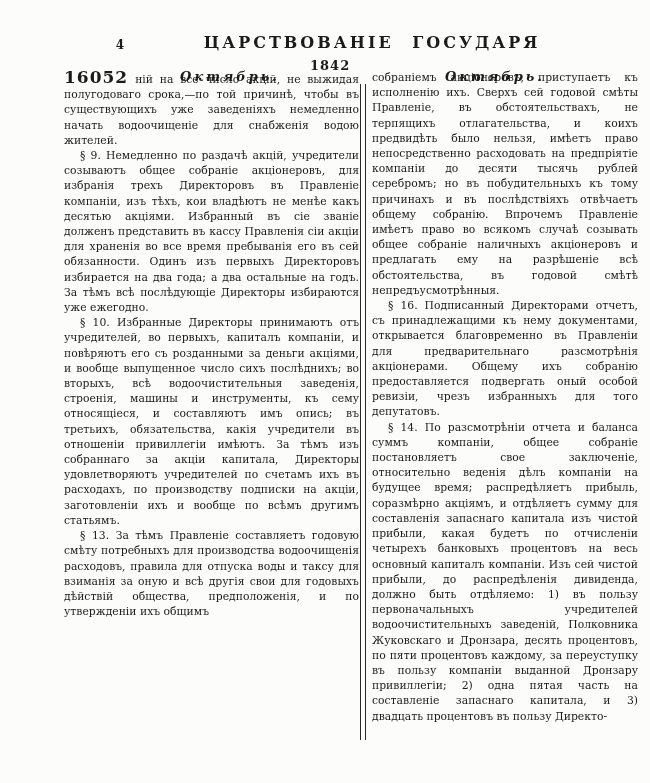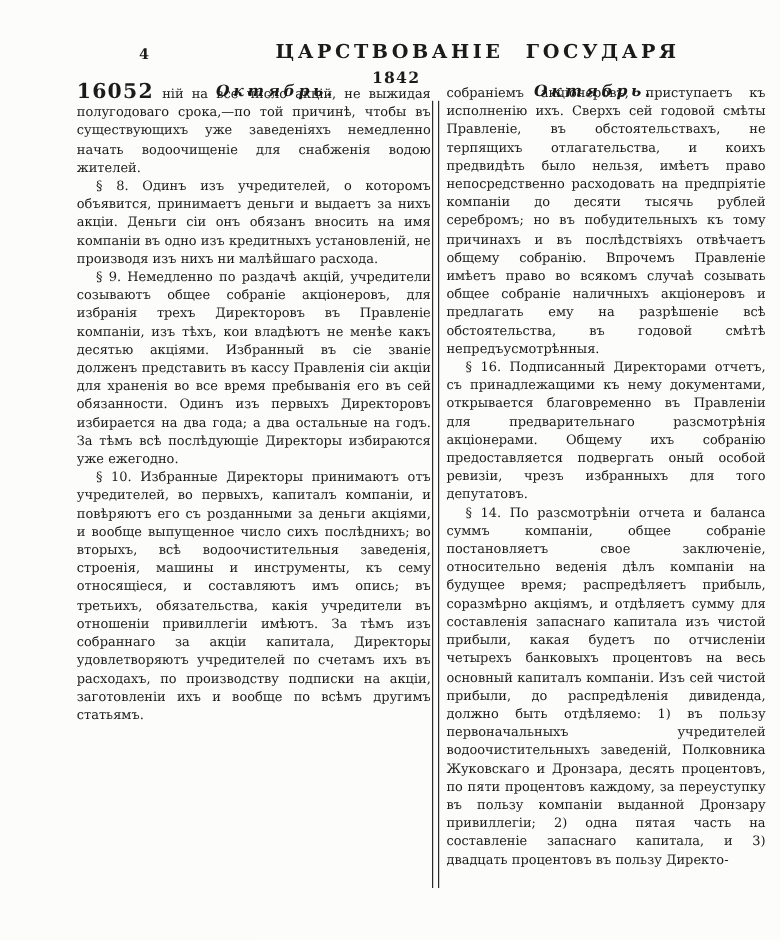--- a/index.html
+++ b/index.html
@@ -9,21 +9,21 @@
     background:#fcfcfa;
     font-family:"DejaVu Serif","Liberation Serif",serif;
     color:#1b1b1b;
     overflow:hidden;
   }
   .page-number{
     position:absolute;left:100px;top:38px;width:40px;
     font-size:12px;font-weight:bold;text-align:center;
   }
   .doc-title{
-    position:absolute;left:208px;top:33px;width:380px;
+    position:absolute;left:182px;top:33px;width:380px;
     text-align:center;
     font-size:16px;font-weight:bold;
     letter-spacing:3px;word-spacing:10px;
     white-space:nowrap;
   }
   .subheader{position:absolute;left:0;top:57px;width:650px;height:18px;}
   .month{
     position:absolute;top:12px;
     font-size:13px;font-weight:bold;font-style:italic;
     letter-spacing:3px;text-align:center;
@@ -63,23 +63,23 @@
   <div class="page-number">4</div>
   <div class="doc-title">ЦАРСТВОВАНІЕ ГОСУДАРЯ</div>
   <div class="subheader">
     <span class="month month-left">Октябрь.</span>
     <span class="year">1842</span>
     <span class="month month-right">Октябрь.</span>
   </div>
 
   <div class="column col-left">
       <p class=""><span class="act-num">16052</span>ній на все число акцій, не выжидая полугодоваго срока,—по той причинѣ, чтобы въ существующихъ уже заведеніяхъ немедленно начать водоочищеніе для снабженія водою жителей.</p>
-      <p class="indent">§ 8. Одинъ изъ учредителей, о которомъ объявится, принимаетъ деньги и выдаетъ за нихъ акціи. Деньги сіи онъ обязанъ вносить на имя компаніи въ одно изъ кредитныхъ установленій, не производя изъ нихъ ни малѣйшаго расхода.</p>
       <p class="indent">§ 9. Немедленно по раздачѣ акцій, учредители созываютъ общее собраніе акціонеровъ, для избранія трехъ Директоровъ въ Правленіе компаніи, изъ тѣхъ, кои владѣютъ не менѣе какъ десятью акціями. Избранный въ сіе званіе долженъ представить въ кассу Правленія сіи акціи для храненія во все время пребыванія его въ сей обязанности. Одинъ изъ первыхъ Директоровъ избирается на два года; а два остальные на годъ. За тѣмъ всѣ послѣдующіе Директоры избираются уже ежегодно.</p>
       <p class="indent">§ 10. Избранные Директоры принимаютъ отъ учредителей, во первыхъ, капиталъ компаніи, и повѣряютъ его съ розданными за деньги акціями, и вообще выпущенное число сихъ послѣднихъ; во вторыхъ, всѣ водоочистительныя заведенія, строенія, машины и инструменты, къ сему относящіеся, и составляютъ имъ опись; въ третьихъ, обязательства, какія учредители въ отношеніи привиллегіи имѣютъ. За тѣмъ изъ собраннаго за акціи капитала, Директоры удовлетворяютъ учредителей по счетамъ ихъ въ расходахъ, по производству подписки на акціи, заготовленіи ихъ и вообще по всѣмъ другимъ статьямъ.</p>
+      <p class="indent">§ 13. За тѣмъ Правленіе составляетъ годовую смѣту потребныхъ для производства водоочищенія расходовъ, правила для отпуска воды и таксу для взиманія за оную и всѣ другія свои для годовыхъ дѣйствій общества, предположенія, и по утвержденіи ихъ общимъ</p>
     </div>
   <div class="column-divider"></div>
   <div class="column col-right">
       <p class="">собраніемъ акціонеровъ, приступаетъ къ исполненію ихъ. Сверхъ сей годовой смѣты Правленіе, въ обстоятельствахъ, не терпящихъ отлагательства, и коихъ предвидѣть было нельзя, имѣетъ право непосредственно расходовать на предпріятіе компаніи до десяти тысячь рублей серебромъ; но въ побудительныхъ къ тому причинахъ и въ послѣдствіяхъ отвѣчаетъ общему собранію. Впрочемъ Правленіе имѣетъ право во всякомъ случаѣ созывать общее собраніе наличныхъ акціонеровъ и предлагать ему на разрѣшеніе всѣ обстоятельства, въ годовой смѣтѣ непредъусмотрѣнныя.</p>
       <p class="indent">§ 16. Подписанный Директорами отчетъ, съ принадлежащими къ нему документами, открывается благовременно въ Правленіи для предварительнаго разсмотрѣнія акціонерами. Общему ихъ собранію предоставляется подвергать оный особой ревизіи, чрезъ избранныхъ для того депутатовъ.</p>
       <p class="indent">§ 14. По разсмотрѣніи отчета и баланса суммъ компаніи, общее собраніе постановляетъ свое заключеніе, относительно веденія дѣлъ компаніи на будущее время; распредѣляетъ прибыль, соразмѣрно акціямъ, и отдѣляетъ сумму для составленія запаснаго капитала изъ чистой прибыли, какая будетъ по отчисленіи четырехъ банковыхъ процентовъ на весь основный капиталъ компаніи. Изъ сей чистой прибыли, до распредѣленія дивиденда, должно быть отдѣляемо: 1) въ пользу первоначальныхъ учредителей водоочистительныхъ заведеній, Полковника Жуковскаго и Дронзара, десять процентовъ, по пяти процентовъ каждому, за переуступку въ пользу компаніи выданной Дронзару привиллегіи; 2) одна пятая часть на составленіе запаснаго капитала, и 3) двадцать процентовъ въ пользу Директо-</p>
     </div>
 </div>
 
 </body></html>

